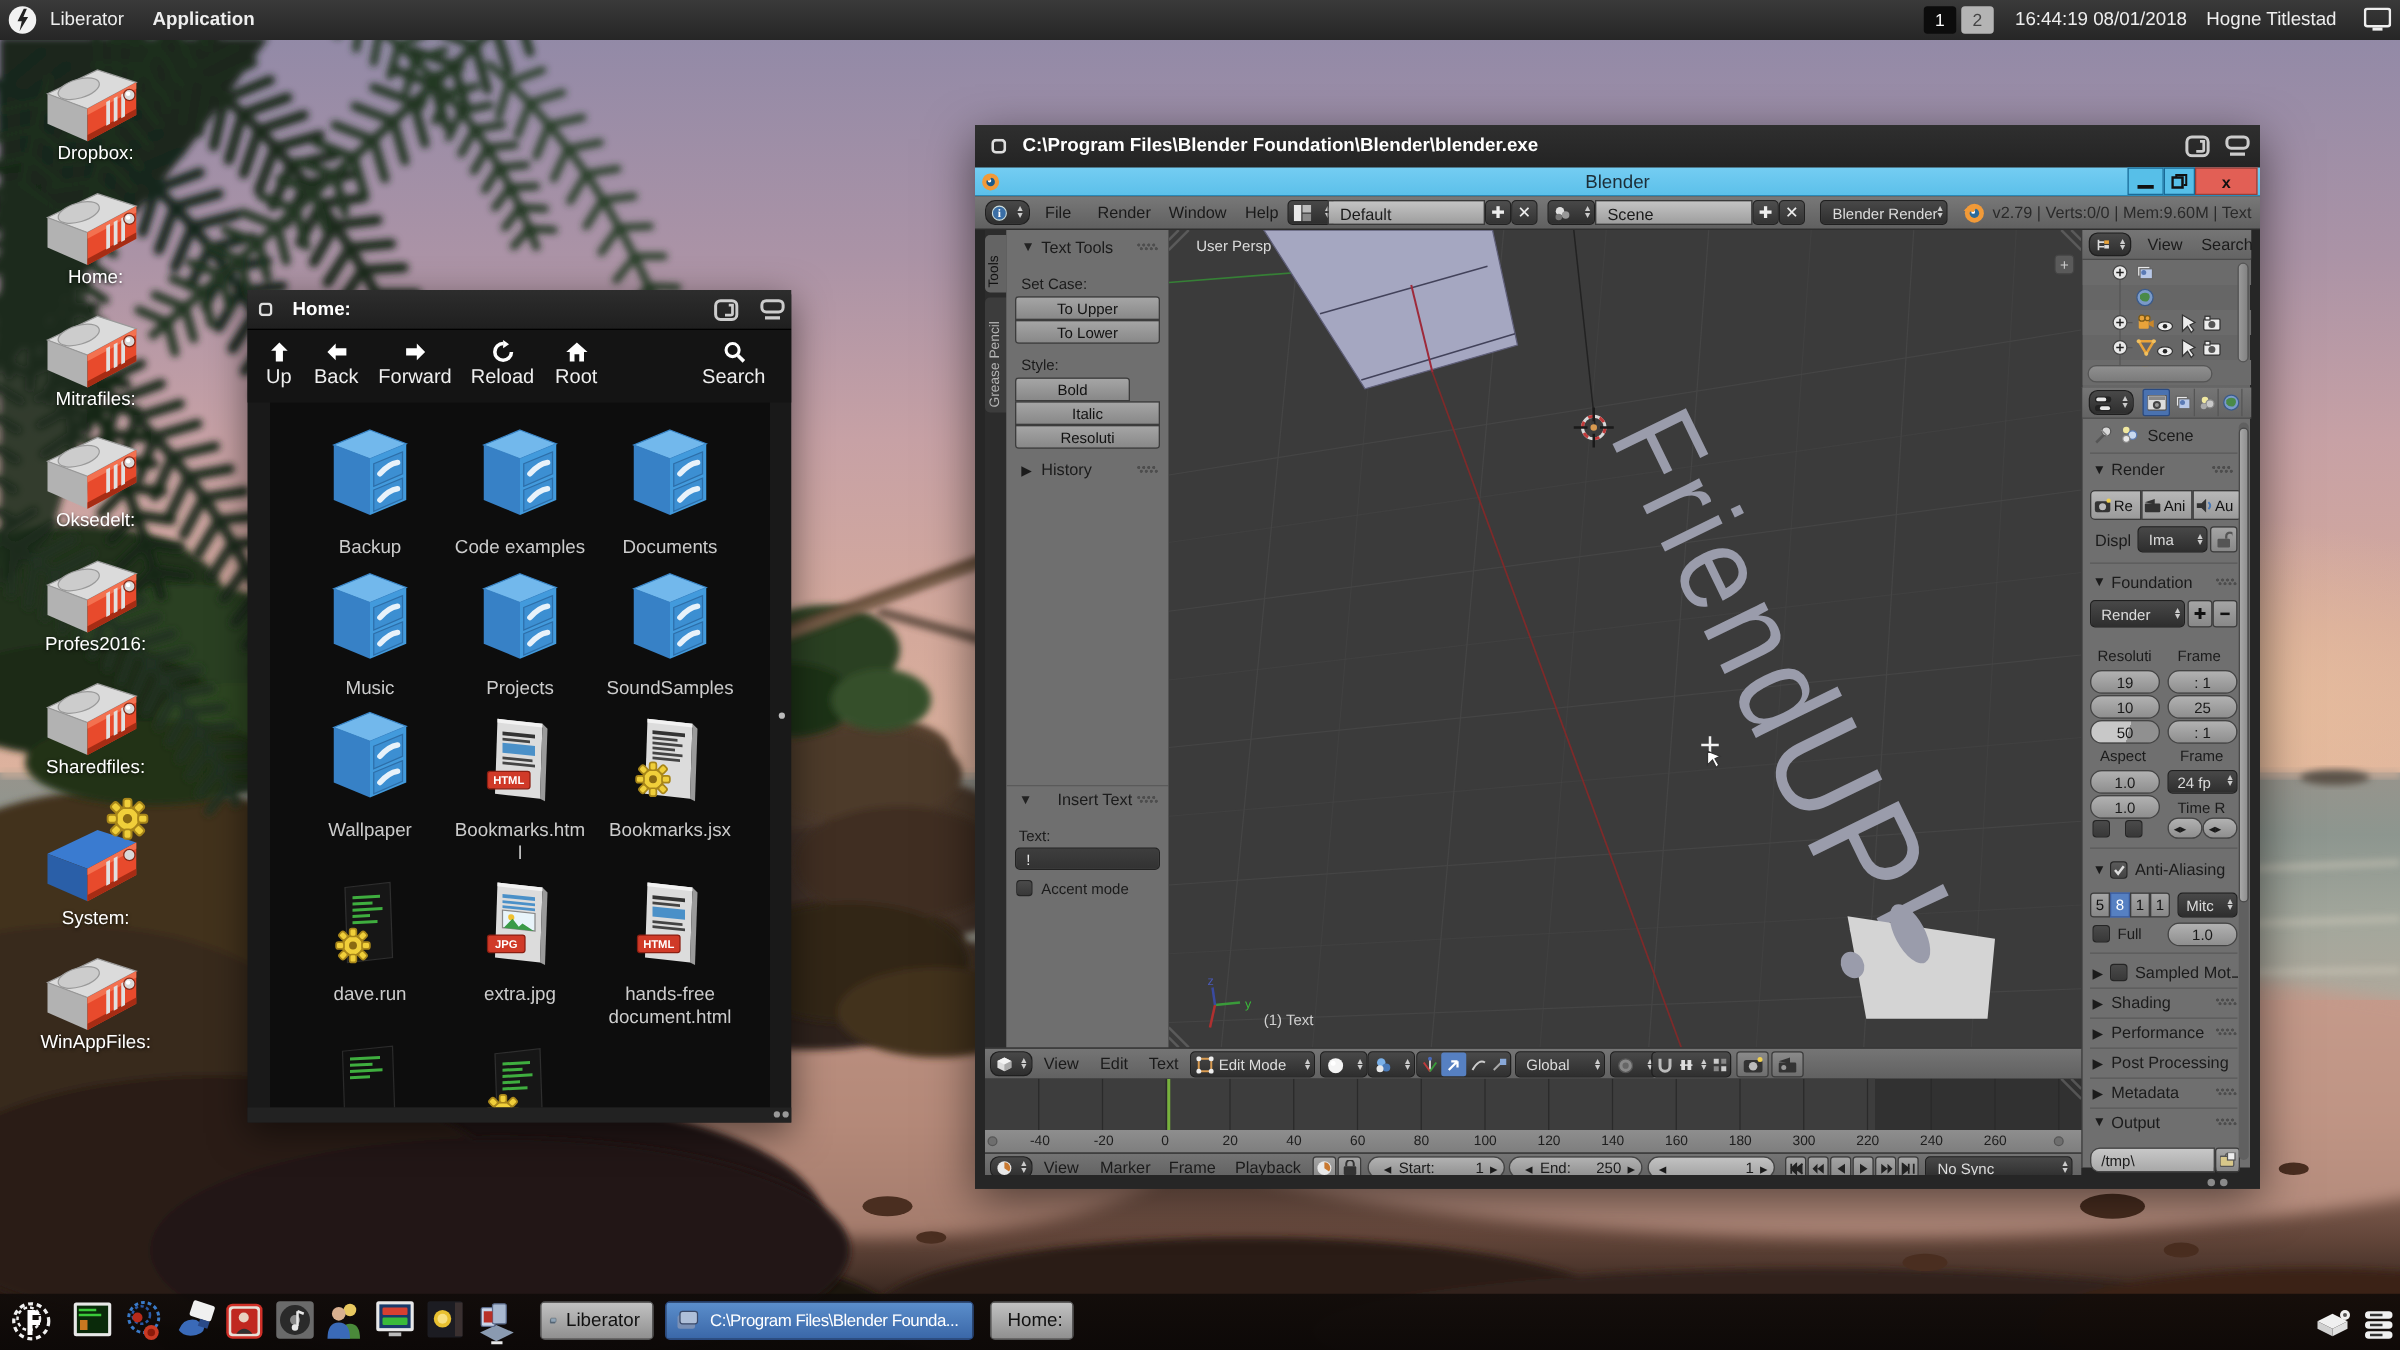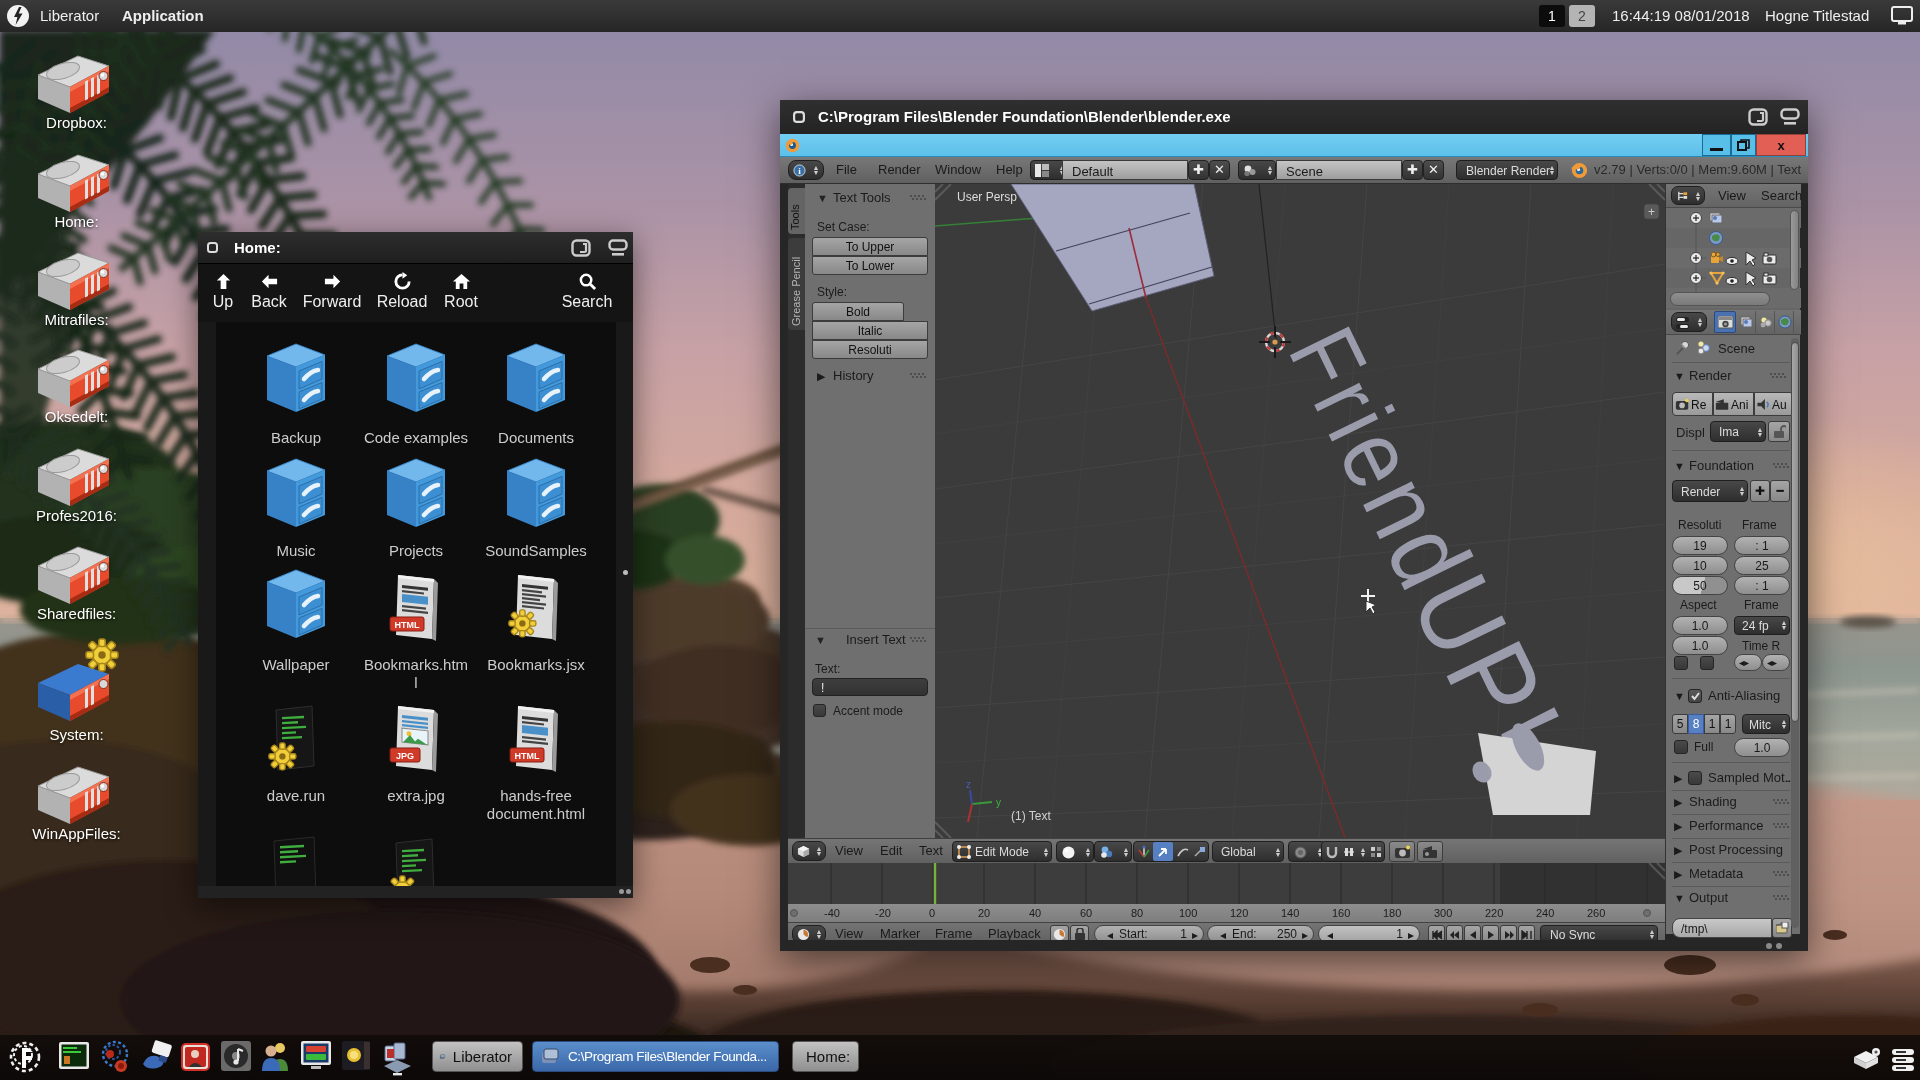--- a/index.html
+++ b/index.html
@@ -814,20 +814,21 @@
   </svg>
  </div>
 
  <div class="bz" style="left:0;top:34px;width:1028px;height:23px;background:linear-gradient(#74cdf2,#5cc0ea);border-bottom:1px solid #2a8ab8;">
   <svg class="bz" style="left:4px;top:3px" width="17" height="17" viewBox="0 0 20 20">
    <circle cx="10" cy="10" r="8" fill="#f19a38"></circle>
           <circle cx="10" cy="10" r="4" fill="#1a5a8a"></circle>
           <circle cx="9" cy="9" r="1.6" fill="#fff"></circle>
    <path d="M2 8 Q6 4 11 5 L9 9 Z" fill="#f19a38"></path>
   </svg>
+  <span class="bz" style="left:0;top:3px;width:1028px;text-align:center;color:#1c2e38;font-size:15px;">Blender</span>
   <div class="bz" style="left:922px;top:0;width:29px;height:22px;border:1px solid #1a6a96;background:#57bfe8;">
           <div class="bz" style="left:7px;top:13px;width:13px;height:3px;background:#111;"></div>
         </div>
   <div class="bz" style="left:951px;top:0;width:25px;height:22px;border:1px solid #1a6a96;background:#57bfe8;">
    <svg class="bz" style="left:5px;top:4px" width="14" height="14" viewBox="0 0 14 14">
             <rect x="1" y="3" width="8" height="8" fill="none" stroke="#111" stroke-width="2"></rect>
             <path d="M4 3 L4 1 L12 1 L12 9 L10 9" fill="none" stroke="#111" stroke-width="1.6"></path>
           </svg>
   </div>
   <div class="bz" style="left:976px;top:0;width:50px;height:22px;border:1px solid #96403a;background:#e25f55;color:#111;text-align:center;font-weight:bold;font-size:13px;line-height:21px;">x</div>

